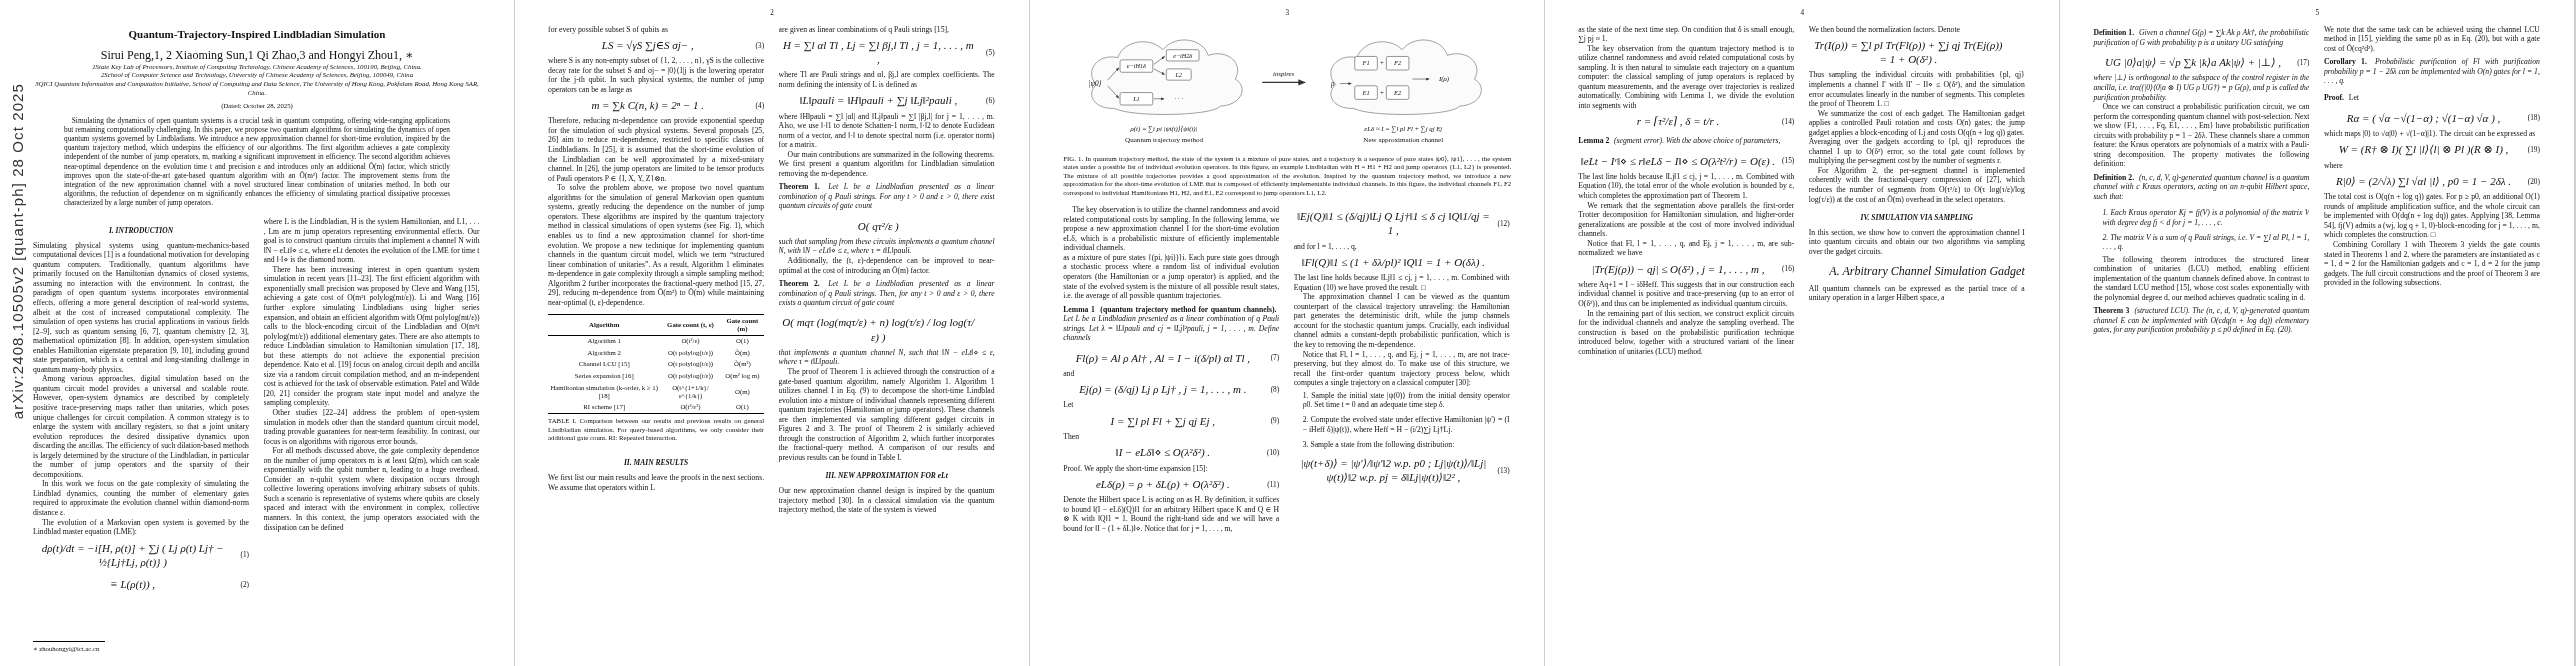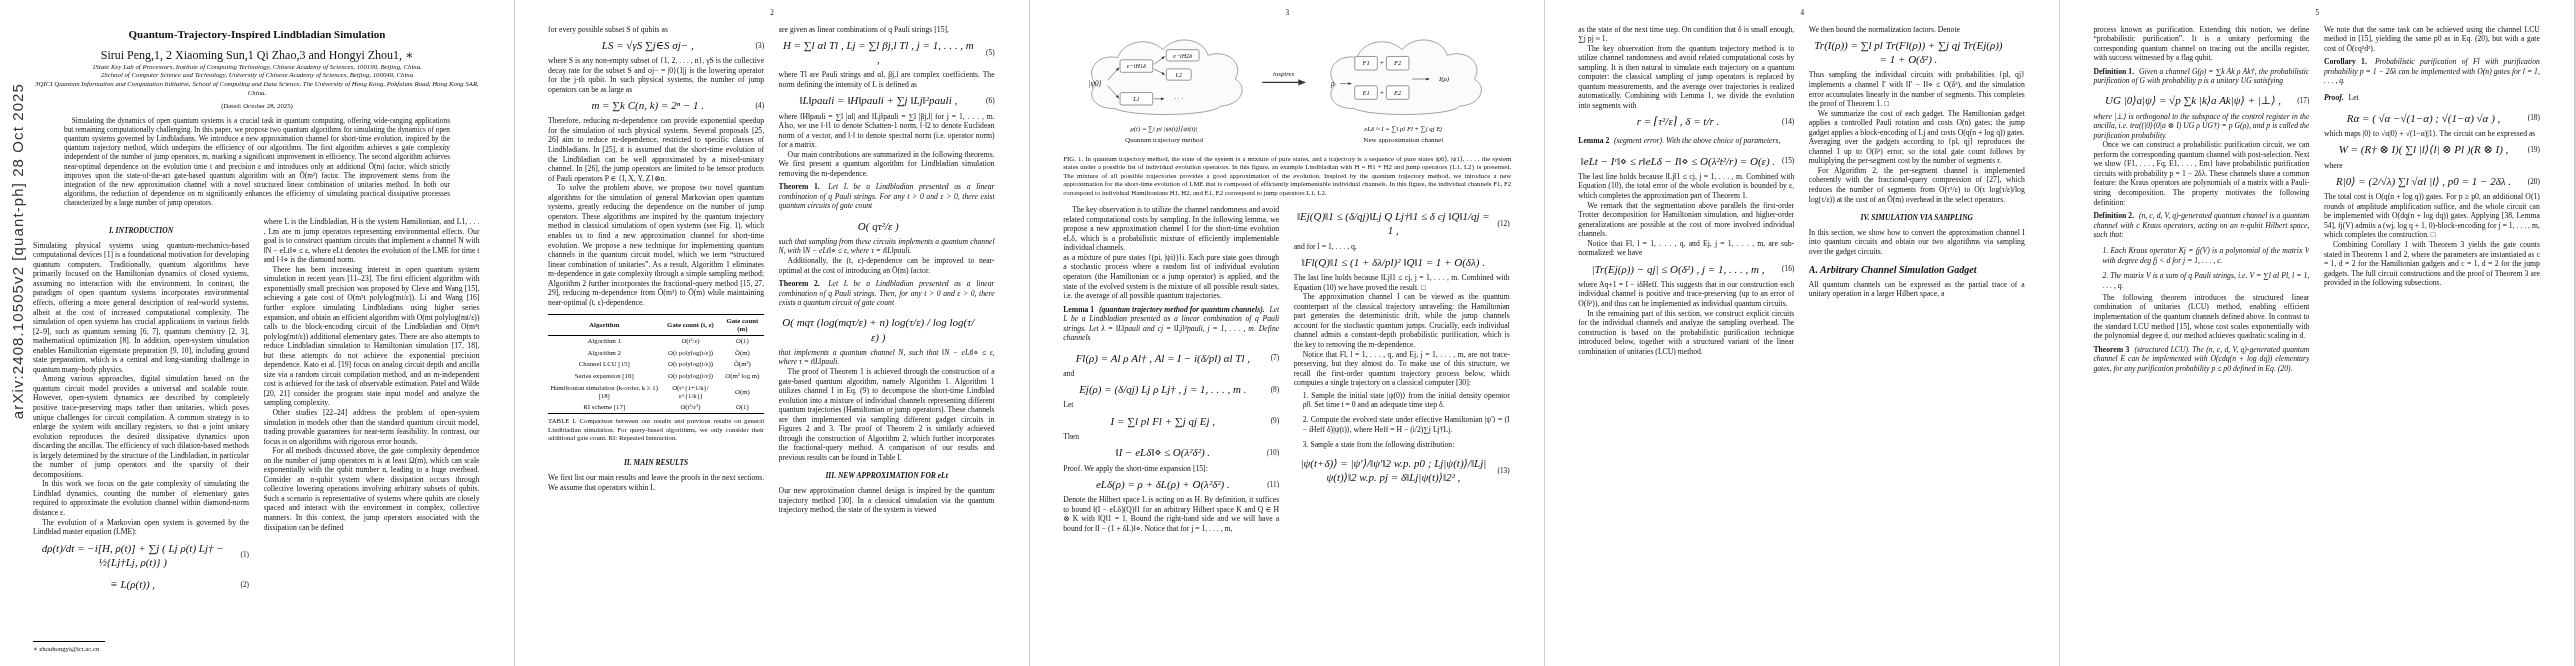--- a/index.html
+++ b/index.html
@@ -18,27 +18,27 @@
   .affil { font-size:6.8px; font-style:italic; line-height:1.3; }
   .dated { font-size:6.8px; margin:4.4px 0 5.6px; }
   .abstract { font-size:7.3px; line-height:1.25; text-align:justify; margin:1.1px 31px 10px; text-indent:7.8px; }
   .cols { display:flex; gap:14.5px; flex:1; min-height:0; overflow:hidden; }
   .col { width:216px; display:flex; flex-direction:column; overflow:hidden; }
   .spacer { flex:1; }
   p.p { font-size:7.7px; line-height:1.24; text-align:justify; text-indent:9px; }
   p.ni { text-indent:0; }
   p.step { font-size:7.7px; line-height:1.24; text-align:justify; text-indent:0; margin:2.8px 0 2.8px 9px; }
   .sec { text-align:center; font-size:7.5px; font-weight:bold; margin:9px 0 5.6px;font-style:italic; }
-  .subsec { text-align:left; font-size:10px; font-weight:bold; font-style:italic; margin:7.8px 0 4.4px; }
+  .subsec { text-align:right; font-size:12px; font-weight:normal; font-style:italic; margin:7.8px 0 4.4px; }
   .eq { display:flex; align-items:center; margin:3.9px 0; }
   .eq .m { flex:1; text-align:center; font-style:italic; font-size:11px; line-height:1.3; padding:0 2.2px; }
   .eq .n { width:16.7px; text-align:right; font-size:7.3px; }
   .thm { margin:3.9px 0; }
   .bld { font-weight:bold; margin-right:2.8px; }
-  .bldit { font-weight:bold; font-style:italic; margin-right:2.8px; }
+  .bldit { font-weight:bold; margin-right:2.8px; }
   .it { font-style:italic; }
   .tbl { width:100%; border-collapse:collapse; font-size:6.8px; margin:6.7px 0 2.2px; }
   .tbl th, .tbl td { padding:1.7px 1.7px; text-align:center; line-height:1.2; }
   .tbl thead tr { border-top:0.8px solid #000; border-bottom:0.6px solid #000; }
   .tbl tbody tr:last-child { border-bottom:0.8px solid #000; }
   .tcap { font-size:6.8px; line-height:1.25; text-align:justify; margin:1.1px 0 6.7px; }
   .figwrap { width:100%; margin:1.1px 0 2.2px; }
   .figcap { font-size:6.8px; line-height:1.25; text-align:justify; margin:2.2px 0 7.8px; }
   .fnrule { width:72px; border-top:0.6px solid #000; margin:7.8px 0 2.2px; }
   .fn { font-size:6.7px; }
@@ -345,21 +345,20 @@
         <h3 class="subsec">A. Arbitrary Channel Simulation Gadget</h3>
         <p class="p ni">All quantum channels can be expressed as the partial trace of a unitary operation in a larger Hilbert space, a</p>
       </div>
     </div>
   </div>
 
   <div class="page">
     <div class="pageno">5</div>
     <div class="cols">
       <div class="col">
-        <p class="p ni">process known as purification. Extending this notion, we define “probabilistic purification”. It is a unitary performing the corresponding quantum channel on tracing out the ancilla register, with success witnessed by a flag qubit.</p>
         <p class="p ni thm">
           <span class="bld">Definition 1.</span>
           <span class="it">Given a channel G(ρ) = ∑k Ak ρ Ak†, the probabilistic purification of G with probability p is a unitary UG satisfying</span>
         </p>
         <div class="eq">
           <span class="m">UG |0⟩a|ψ⟩ = √p ∑k |k⟩a Ak|ψ⟩ + |⊥⟩ ,</span>
           <span class="n">(17)</span>
         </div>
         <p class="p ni it">where |⊥⟩ is orthogonal to the subspace of the control register in the ancilla, i.e. tra((|0⟩⟨0|a ⊗ I) UG ρ UG†) = p G(ρ), and p is called the purification probability.</p>
         <p class="p">Once we can construct a probabilistic purification circuit, we can perform the corresponding quantum channel with post-selection. Next we show {F1, . . . , Fq, E1, . . . , Em} have probabilistic purification circuits with probability p = 1 − 2δλ. These channels share a common feature: the Kraus operators are polynomials of a matrix with a Pauli-string decomposition. The property motivates the following definition:</p>

